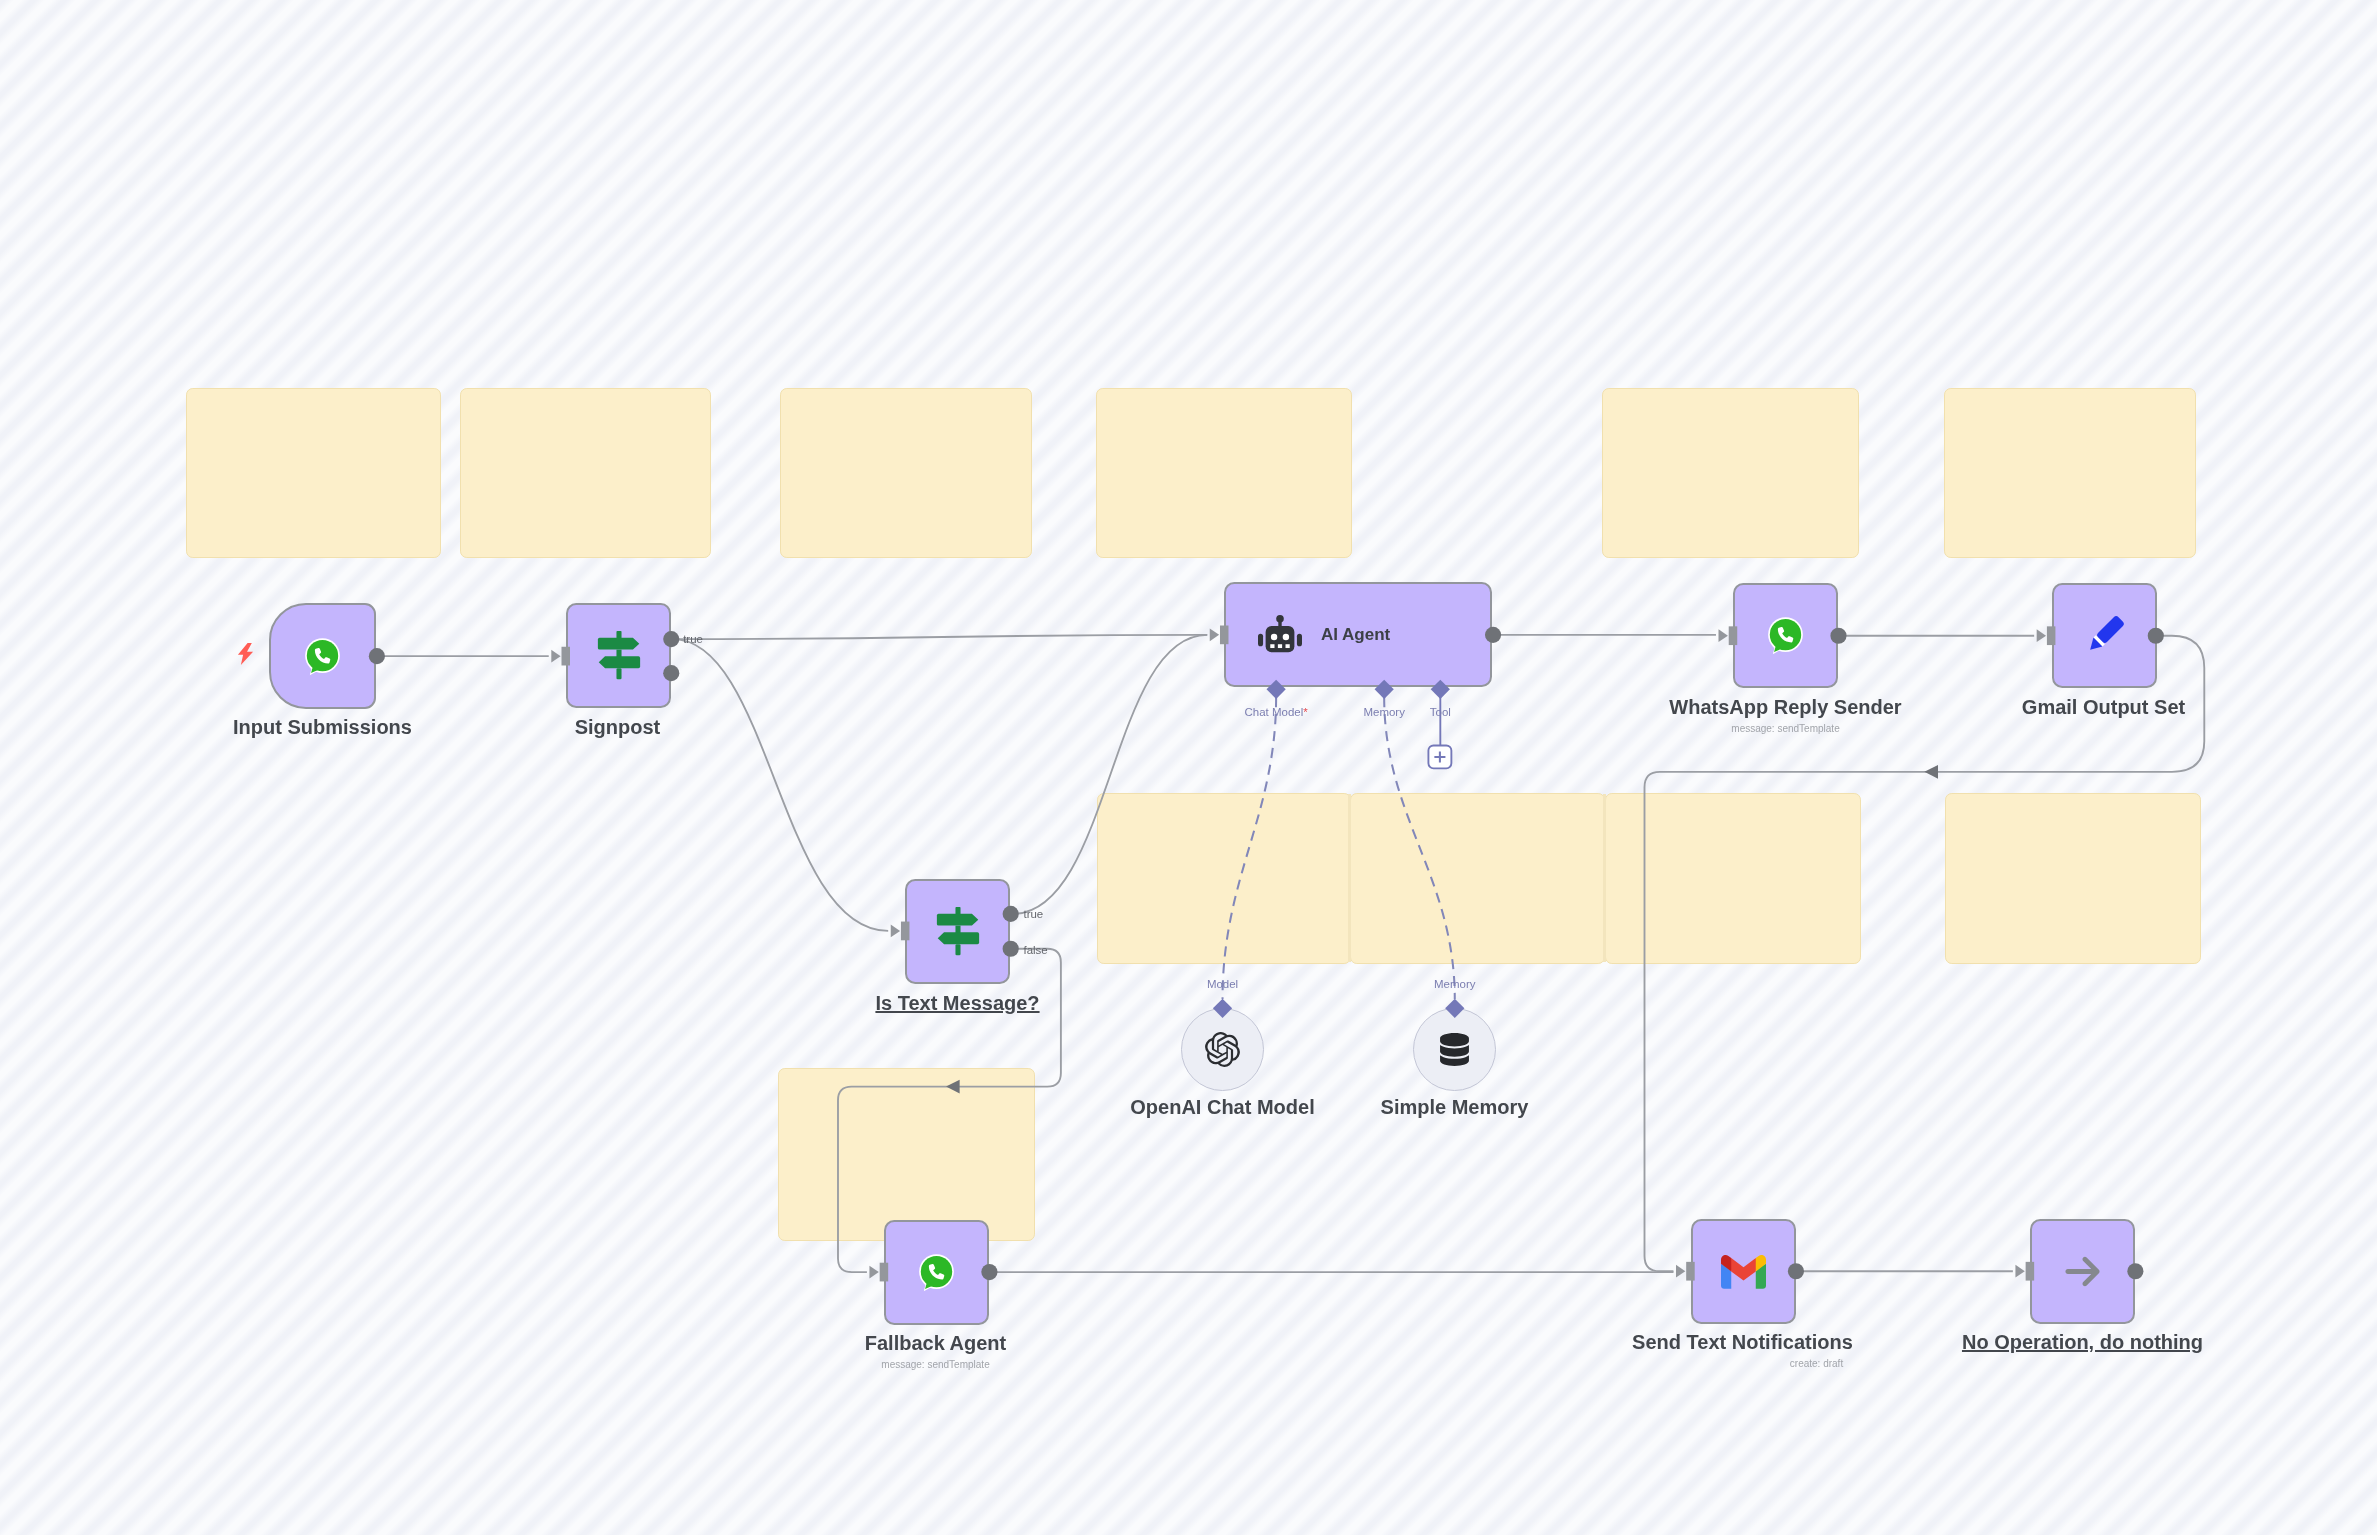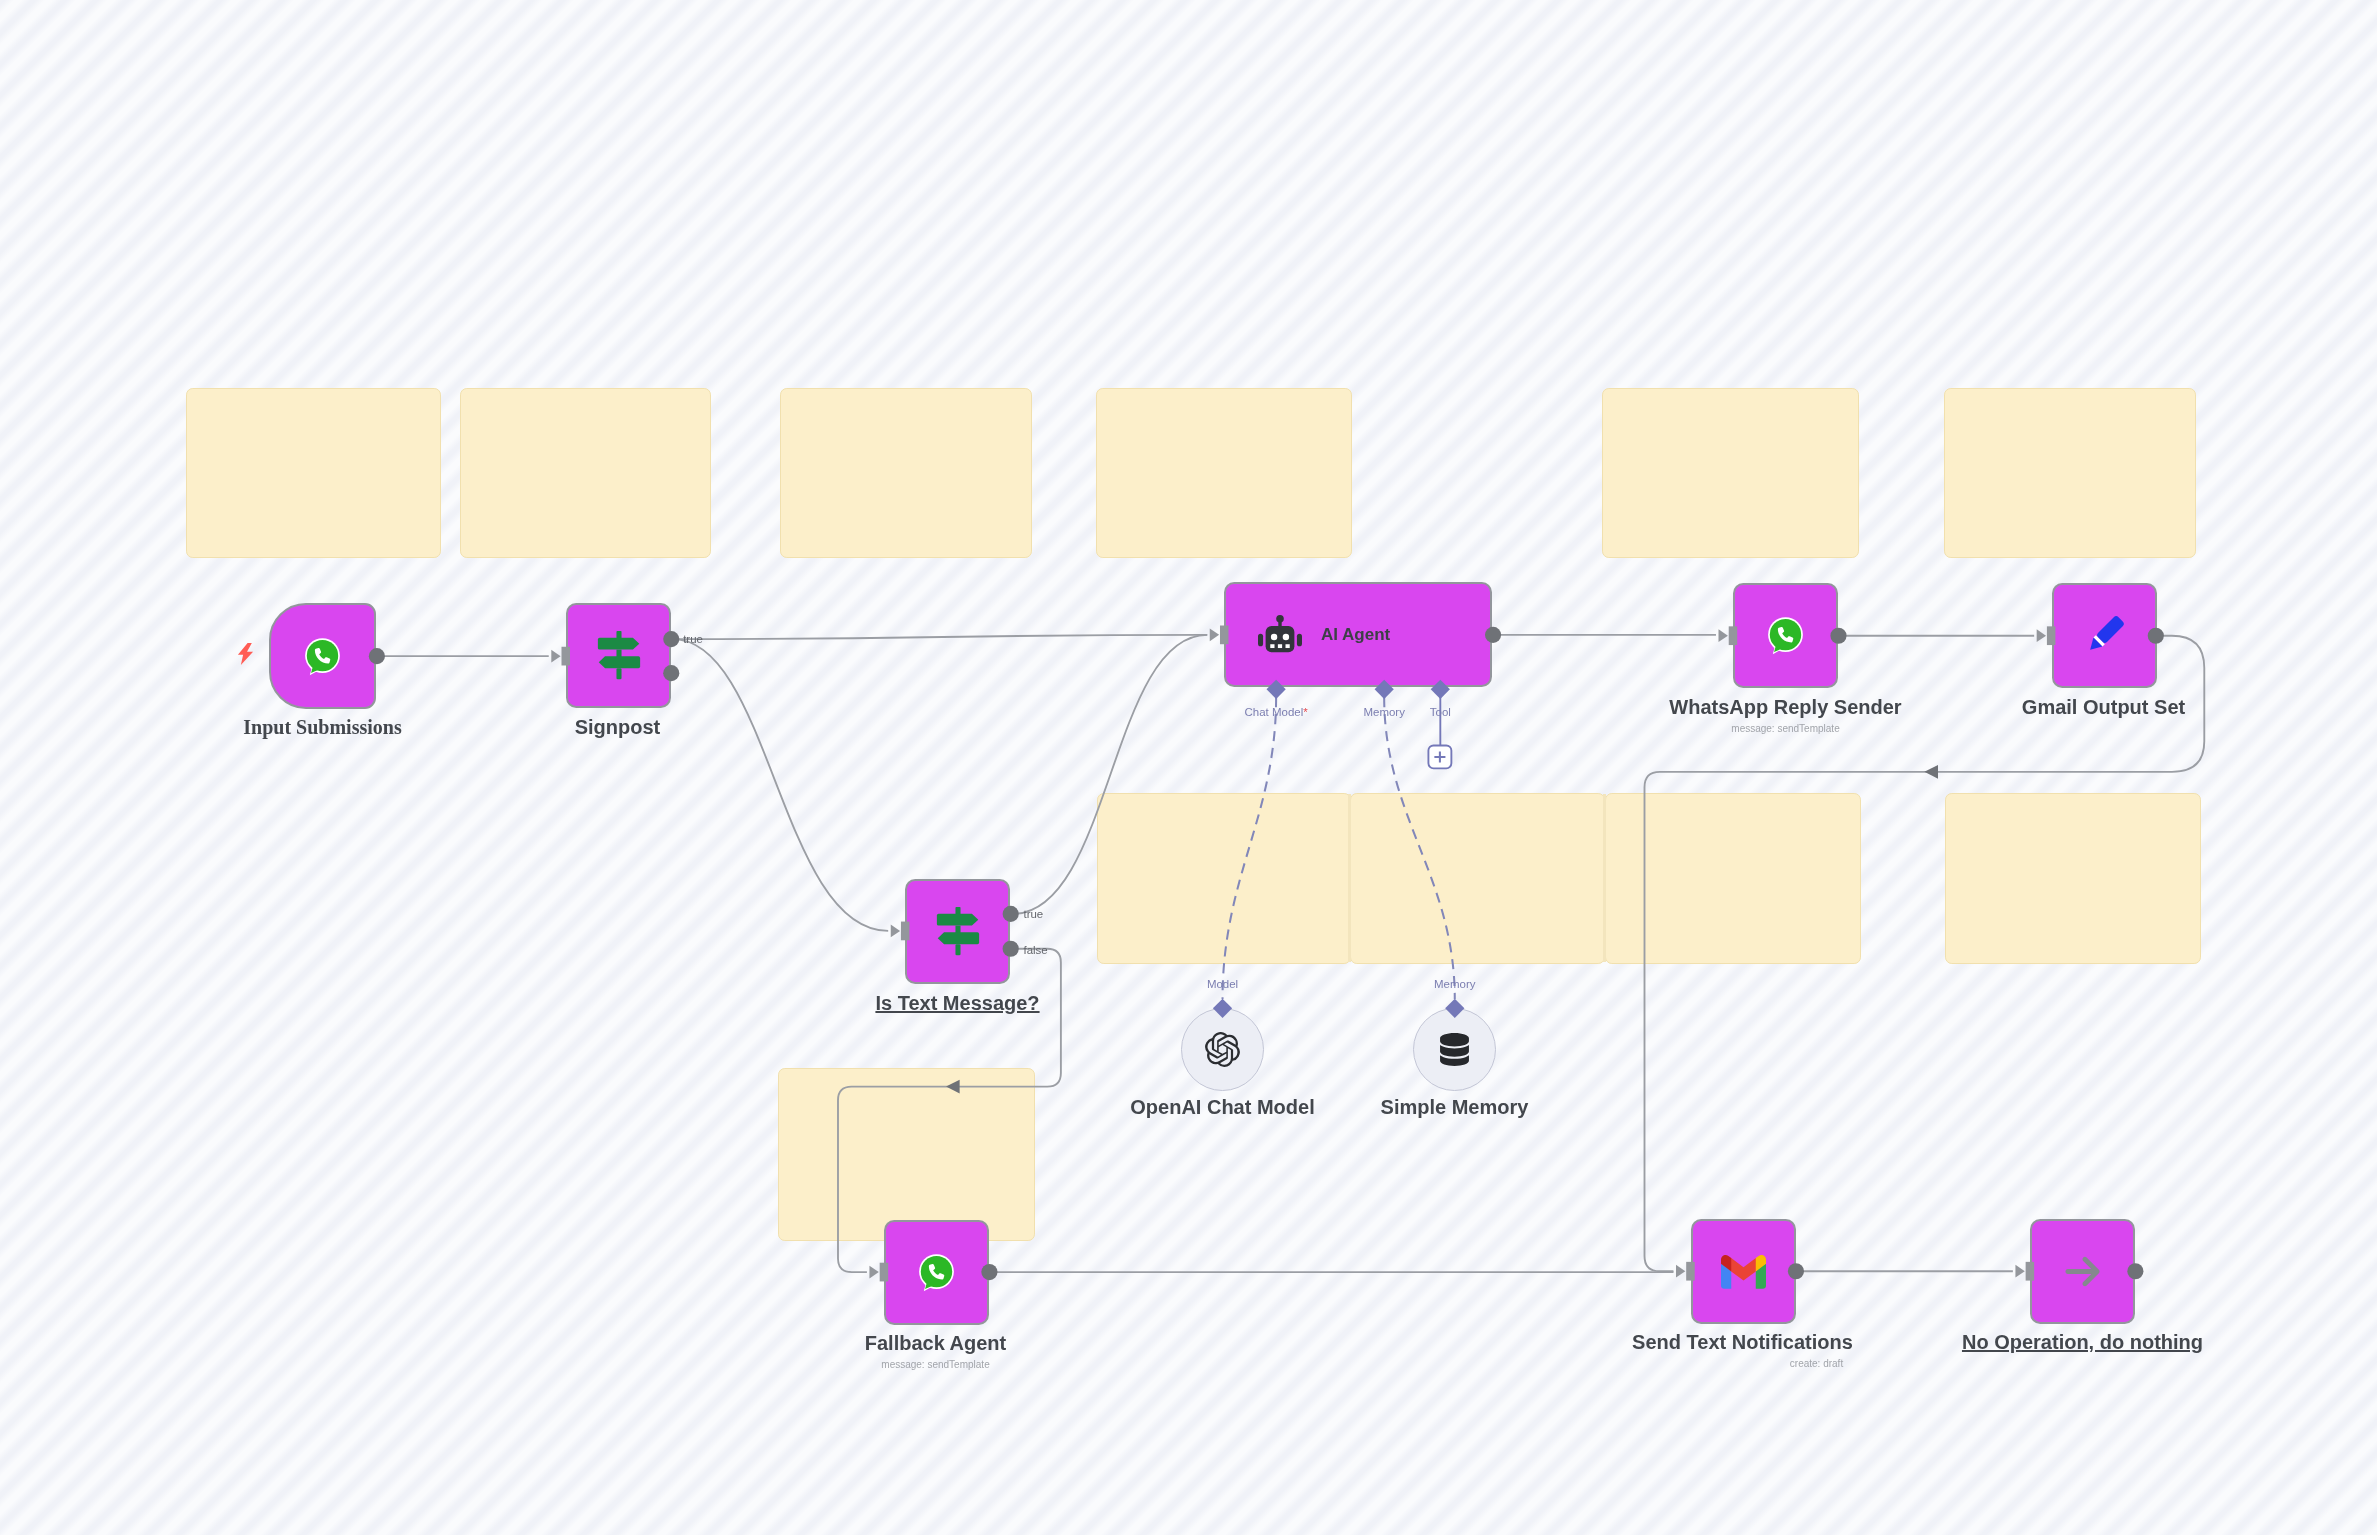--- a/index.html
+++ b/index.html
@@ -3,21 +3,21 @@
 <meta charset="utf-8">
 <style>
   html,body{margin:0;padding:0;}
   body{
     width:2377px;height:1536px;overflow:hidden;position:relative;
     font-family:"Liberation Sans", sans-serif;
     background-color:#fafbfd;
     background-image:repeating-linear-gradient(135deg, #f0f2f8 0px, #f0f2f8 3.4px, #fafbfd 10.2px, #fafbfd 15.3px, #f0f2f8 22px);
   }
   .sticky{position:absolute;background:#fcefca;border:0.9px solid #f1e0ae;border-radius:6.8px;z-index:1;}
-  .node{position:absolute;background:#d946ef;border:2px solid #93969c;border-radius:10.2px;z-index:2;
+  .node{position:absolute;background:#c4b5fd;border:2px solid #93969c;border-radius:10.2px;z-index:2;
         display:flex;align-items:center;justify-content:center;box-sizing:border-box;}
   .circle{position:absolute;background:#eceef5;border:1.7px solid #c3c6d6;border-radius:50%;z-index:2;
         display:flex;align-items:center;justify-content:center;box-sizing:border-box;}
   .nlabel{position:absolute;text-align:center;font-size:20px;font-weight:bold;color:#43474d;z-index:4;line-height:19px;white-space:nowrap;}
   .slabel{position:absolute;text-align:center;font-size:10px;font-weight:normal;color:#a2a5ab;z-index:4;line-height:15.3px;white-space:nowrap;}
   svg.wires{position:absolute;left:0;top:0;z-index:3;}
 </style>
 </head>
 <body>
 
@@ -127,21 +127,21 @@
   <svg width="29" height="33" viewBox="0 0 448 512" fill="#26282c">
     <path d="M448 80v48c0 44.2-100.3 80-224 80S0 172.2 0 128V80C0 35.8 100.3 0 224 0S448 35.8 448 80zM393.2 214.7c20.8-7.4 39.9-16.9 54.8-28.6V288c0 44.2-100.3 80-224 80S0 332.2 0 288V186.1c14.9 11.8 34 21.2 54.8 28.6C99.7 230.7 159.5 240 224 240s124.3-9.3 169.2-25.3zM0 346.1c14.9 11.8 34 21.2 54.8 28.6C99.7 390.7 159.5 400 224 400s124.3-9.3 169.2-25.3c20.8-7.4 39.9-16.9 54.8-28.6V432c0 44.2-100.3 80-224 80S0 476.2 0 432V346.1z"></path>
   </svg>
 </div>
 <div style="position:absolute;left:237px;top:643px;z-index:2;">
   <svg width="17" height="27" viewBox="0 0 20 32" fill="#ff5d55">
     <path d="M12.5 0 L1 14 h6.2 L4.5 26 L19 10.5 h-7.2 L17.5 0 Z"></path>
   </svg>
 </div>
 
-<div class="nlabel" style="left:195px;top:718px;width:255px;font-family:Liberation Serif, serif;">Input Submissions</div>
+<div class="nlabel" style="left:195px;top:718px;width:255px;">Input Submissions</div>
 <div class="nlabel" style="left:490px;top:718px;width:255px;">Signpost</div>
 <div class="nlabel" style="left:830px;top:994px;width:255px;text-decoration:underline;">Is Text Message?</div>
 <div class="nlabel" style="left:1658px;top:698px;width:255px;">WhatsApp Reply Sender</div>
 <div class="slabel" style="left:1658px;top:721px;width:255px;">message: sendTemplate</div>
 <div class="nlabel" style="left:1976px;top:698px;width:255px;text-align:center;">Gmail Output Set</div>
 <div class="nlabel" style="left:808px;top:1334px;width:255px;">Fallback Agent</div>
 <div class="slabel" style="left:808px;top:1357px;width:255px;">message: sendTemplate</div>
 <div class="nlabel" style="left:1615px;top:1333px;width:255px;">Send Text Notifications</div>
 <div class="slabel" style="left:1689px;top:1356px;width:255px;">create: draft</div>
 <div class="nlabel" style="left:1955px;top:1333px;width:255px;text-decoration:underline;">No Operation, do nothing</div>

